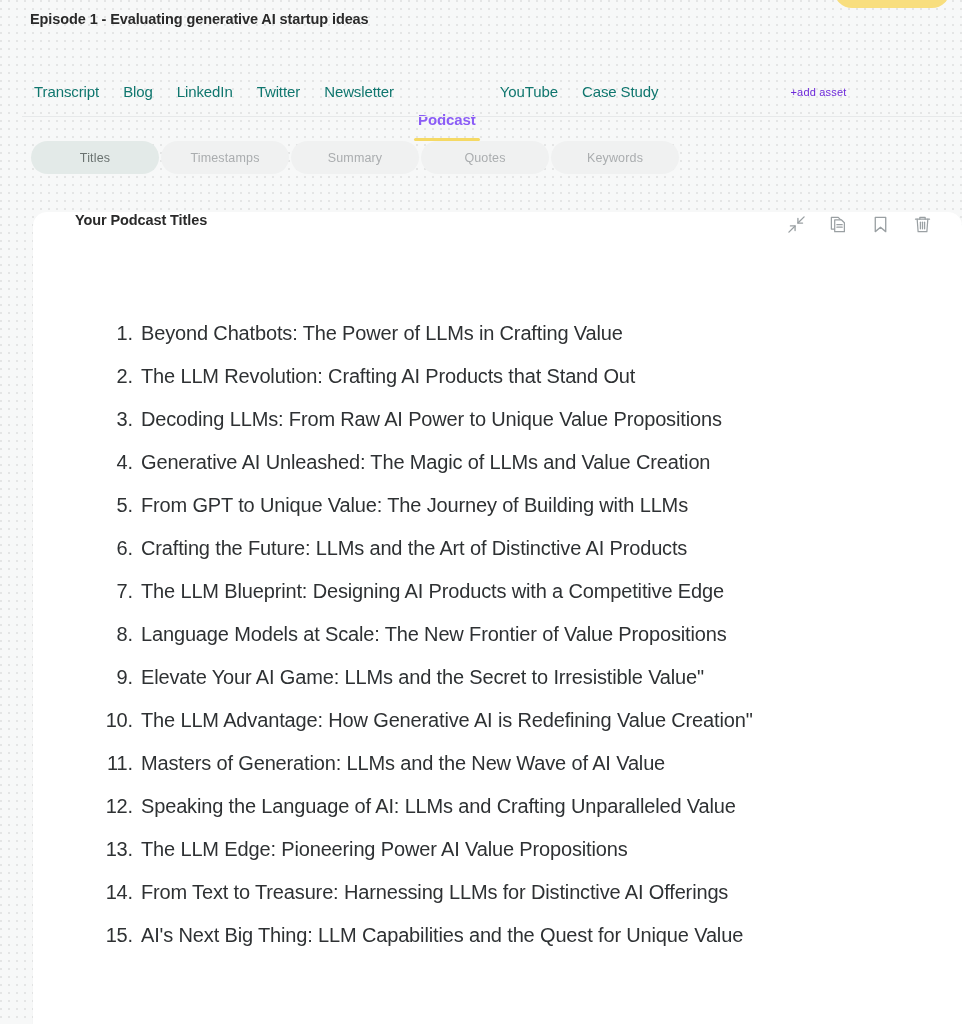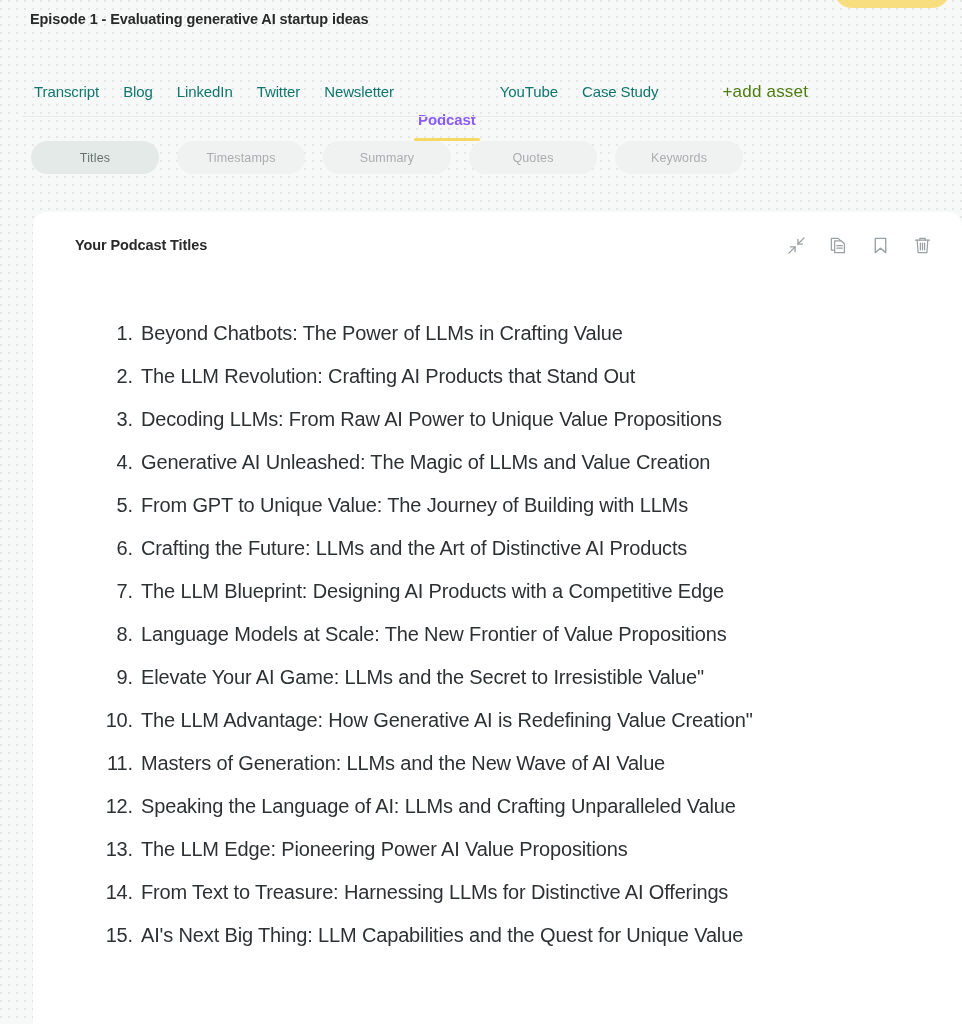--- a/index.html
+++ b/index.html
@@ -75,44 +75,44 @@
     content: "";
     position: absolute;
     left: 8px;
     right: 8px;
     bottom: -9px;
     height: 3px;
     border-radius: 2px;
     background: #f5d964;
   }
   .add-asset {
-    margin-left: 52px;
-    font-size: 17px;
-    color: #4d7c0f;
+    margin-left: 120px;
+    font-size: 11px;
+    color: #6d28d9;
     line-height: 24px;
     letter-spacing: 0.2px;
     cursor: pointer;
     white-space: nowrap;
   }
   .tabs-divider {
     position: absolute;
     top: 116px;
     left: 22px;
     width: 940px;
     height: 1px;
     background: #e7e9ea;
   }
 
   
   .pills {
     position: absolute;
     top: 141px;
     left: 31px;
     display: flex;
-    gap: 18px;
+    gap: 2px;
   }
   .pill {
     height: 33px;
     min-width: 128px;
     padding: 0 16px;
     border-radius: 17px;
     background: #f0f1f1;
     color: #aaadaf;
     font-size: 12.5px;
     letter-spacing: 0.15px;
@@ -140,21 +140,21 @@
     background: #ffffff;
     border-radius: 14px 14px 0 0;
     box-shadow: 0 1px 2px rgba(0,0,0,0.035);
     overflow: hidden;
   }
   .card-head {
     position: relative;
     height: 66px;
     padding: 0 28px 0 42px;
     display: flex;
-    align-items: center;
+    align-items: flex-start;
     justify-content: space-between;
   }
   .card-title {
     font-size: 14.5px;
     font-weight: bold;
     color: #2a2a2a;
     letter-spacing: -0.1px;
   }
   .card-actions {
     display: flex;

